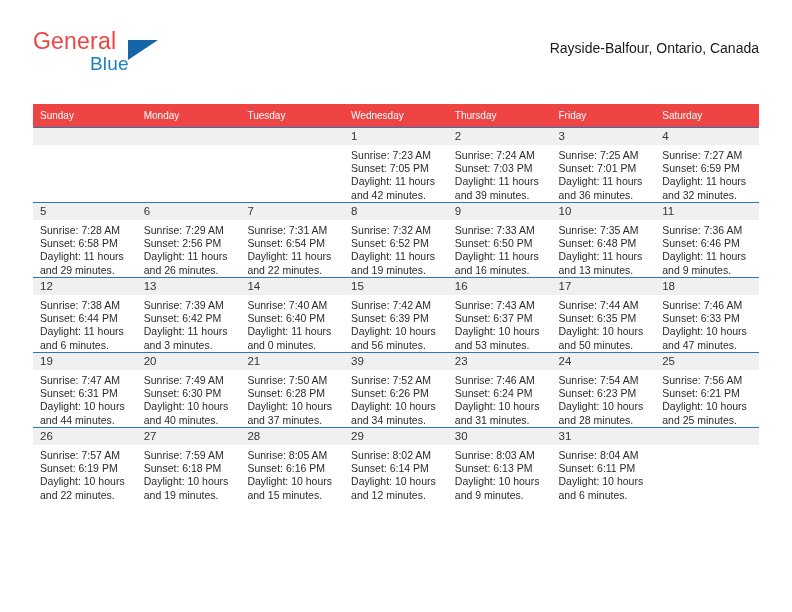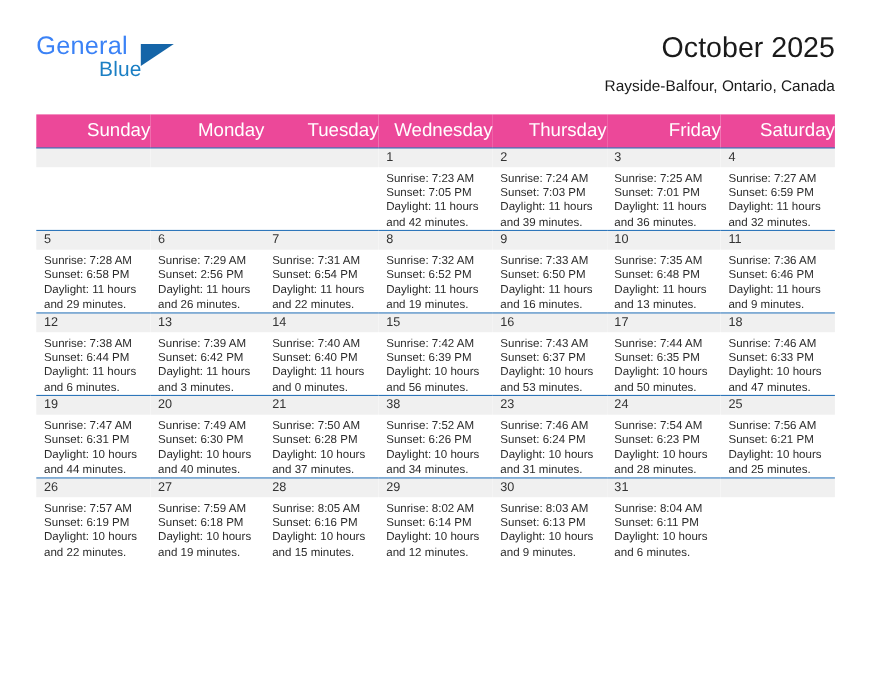--- a/index.html
+++ b/index.html
@@ -34,21 +34,21 @@
     left: 0;
     top: 0;
     width: 240px;
     height: 60px;
   }
   .brand-general {
     position: absolute;
     left: 0;
     top: 0;
     font-size: 23px;
-    color: #3b82f6;
+    color: #ef4444;
     letter-spacing: 0.2px;
     font-family: "Liberation Sans", sans-serif;
   }
   .brand-blue {
     position: absolute;
     left: 57px;
     top: 25px;
     font-size: 19px;
     color: #1b7fc4;
     letter-spacing: 0.2px;
@@ -87,25 +87,25 @@
   
   .calendar {
     position: absolute;
     left: 33px;
     top: 104px;
     width: 726px;
     border-collapse: collapse;
     table-layout: fixed;
   }
   .calendar th {
-    background: #ec4899;
+    background: #ef4444;
     color: #ffffff;
-    font-size: 17px;
+    font-size: 10px;
     font-weight: normal;
-    text-align: right;
+    text-align: left;
     padding: 5px 0 5px 7px;
     height: 13px;
     border: none;
   }
   .calendar td {
     vertical-align: top;
     width: 103.7px;
     height: 74px;
     padding: 0;
     border-top: 1px solid #2e76ba;
@@ -142,21 +142,20 @@
 
   <div class="top">
 
     <div class="brand">
       <span class="brand-general">General</span>
       <span class="brand-tri"></span>
       <span class="brand-blue">Blue</span>
     </div>
 
     <div class="title-block">
-      <div class="cal-title">October 2025</div>
       <div class="cal-subtitle">Rayside-Balfour, Ontario, Canada</div>
     </div>
 
   </div>
 
   <table class="calendar">
     <thead>
       <tr>
         <th>Sunday</th>
         <th>Monday</th>
@@ -385,21 +384,21 @@
           <td>
             <div class="daynum-band">21</div>
             <div class="cell-body">
               <div>Sunrise: 7:50 AM</div>
               <div>Sunset: 6:28 PM</div>
               <div>Daylight: 10 hours</div>
               <div>and 37 minutes.</div>
             </div>
           </td>
           <td>
-            <div class="daynum-band">38</div>
+            <div class="daynum-band">39</div>
             <div class="cell-body">
               <div>Sunrise: 7:52 AM</div>
               <div>Sunset: 6:26 PM</div>
               <div>Daylight: 10 hours</div>
               <div>and 34 minutes.</div>
             </div>
           </td>
           <td>
             <div class="daynum-band">23</div>
             <div class="cell-body">

